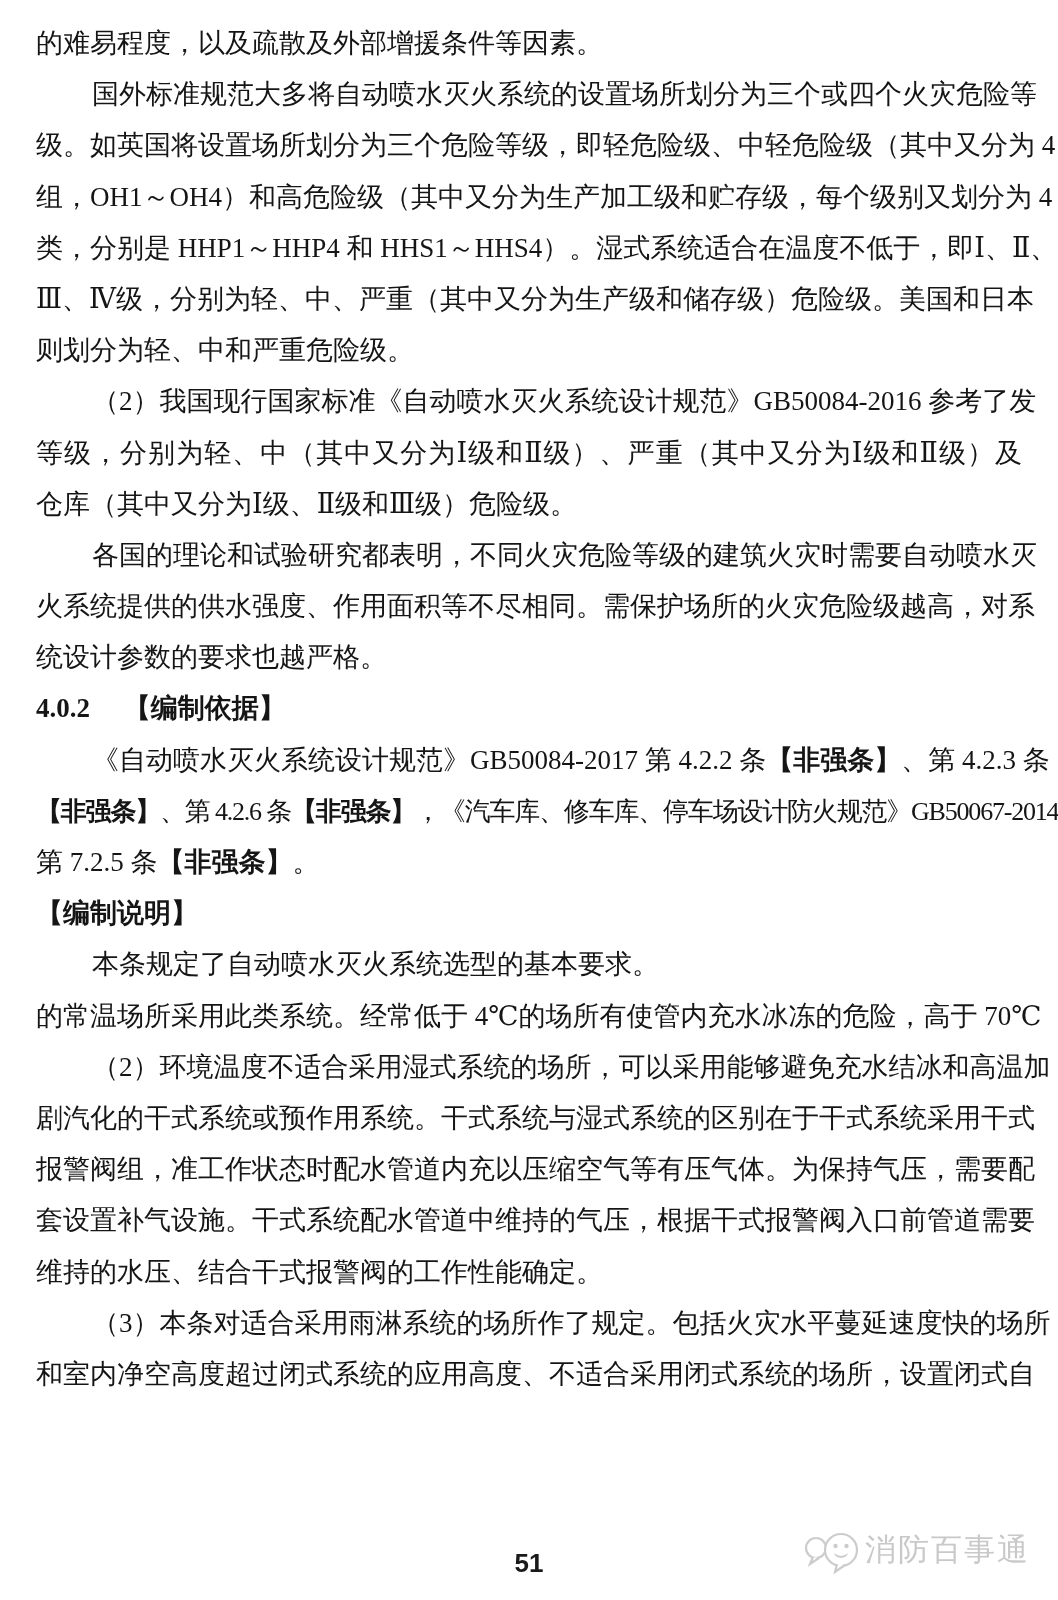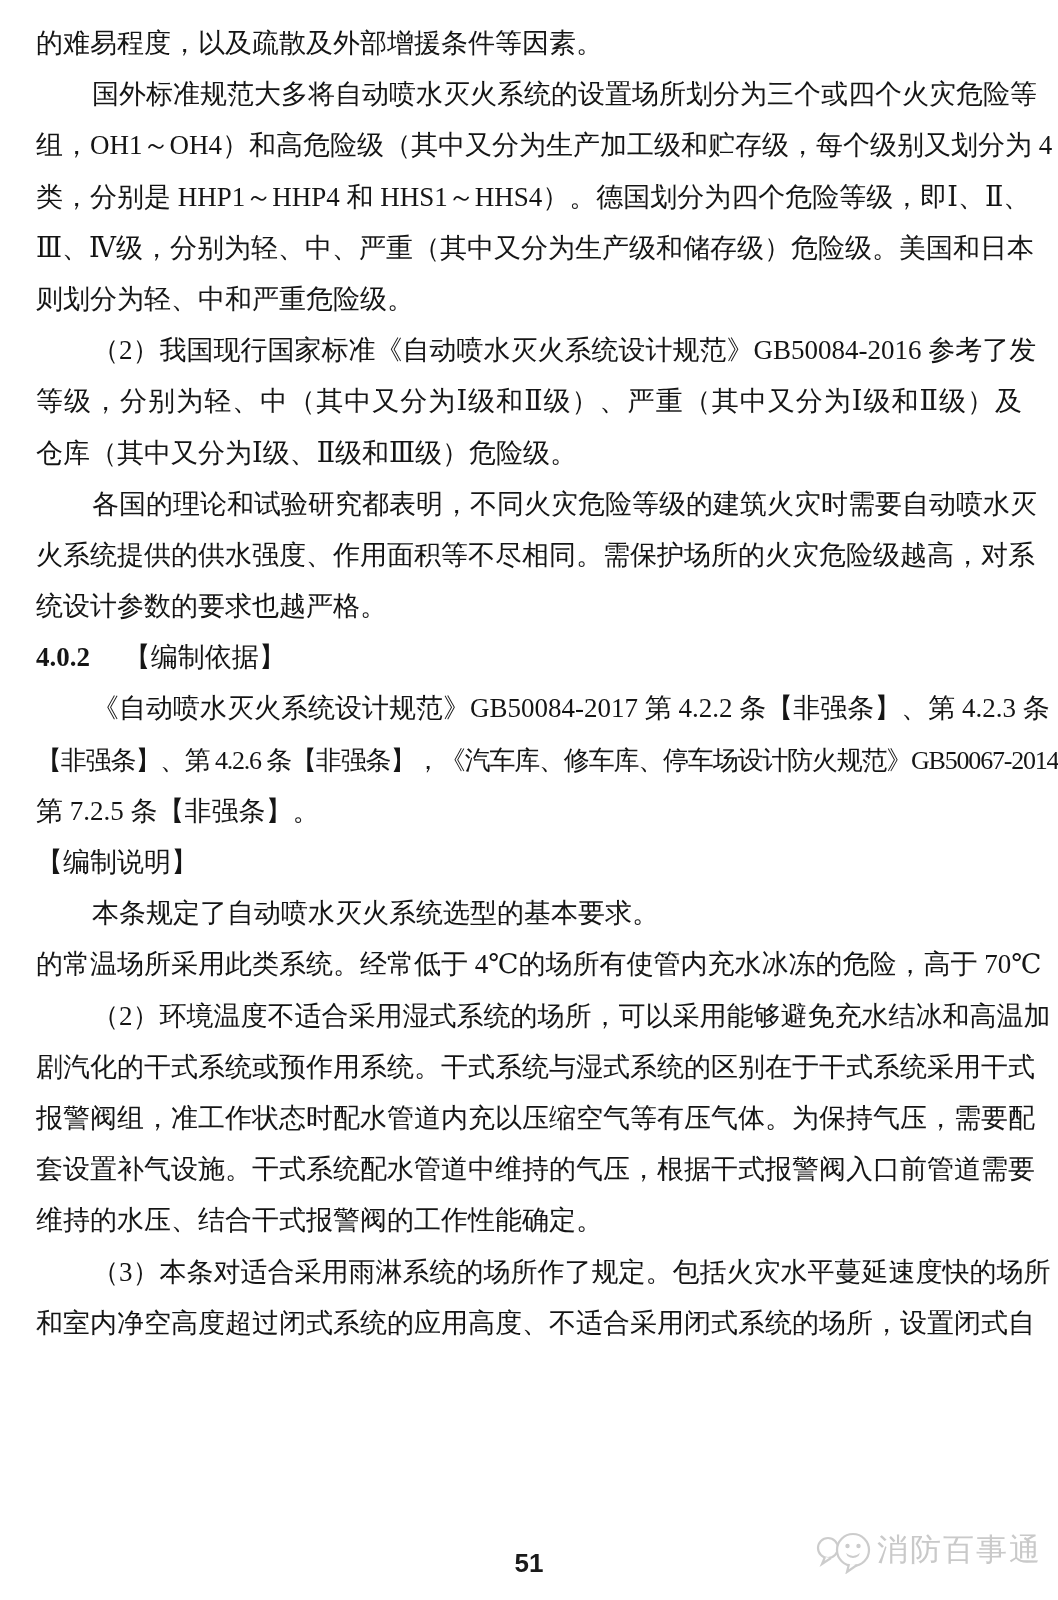--- a/index.html
+++ b/index.html
@@ -39,36 +39,36 @@
     text-indent: 56px;
   }
   .line.bold {
     font-weight: bold;
   }
   .line.tight {
     letter-spacing: -1.2px;
     font-size: 26px;
   }
   .line b {
-    font-weight: normal;
+    font-weight: bold;
   }
   .footer {
     position: absolute;
     top: 1548px;
     left: 0;
     width: 100%;
     text-align: center;
     font-family: "Liberation Sans", "DejaVu Sans", sans-serif;
     font-size: 26px;
     font-weight: bold;
     color: #1a1a1a;
   }
   .watermark {
     position: absolute;
-    right: 16px;
+    right: 28px;
     bottom: 26px;
     display: flex;
     align-items: center;
     gap: 0;
     opacity: 0.88;
     pointer-events: none;
   }
   .watermark .wm-text {
     font-family: "Liberation Sans", "DejaVu Sans", sans-serif;
     font-size: 31px;
@@ -80,22 +80,23 @@
   }
 </style>
 </head>
 <body>
 
 <div class="page">
 
   <div class="text-body">
       <div class="line">的难易程度，以及疏散及外部增援条件等因素。</div>
       <div class="line indent justify">国外标准规范大多将自动喷水灭火系统的设置场所划分为三个或四个火灾危险等</div>
+      <div class="line justify">级。如英国将设置场所划分为三个危险等级，即轻危险级、中轻危险级（其中又分为 4</div>
       <div class="line justify">组，OH1～OH4）和高危险级（其中又分为生产加工级和贮存级，每个级别又划分为 4</div>
-      <div class="line justify">类，分别是 HHP1～HHP4 和 HHS1～HHS4）。德国划分为四个危险等级，即Ⅰ、Ⅱ、</div>
+      <div class="line justify">类，分别是 HHP1～HHP4 和 HHS1～HHS4）。湿式系统适合在温度不低于，即Ⅰ、Ⅱ、</div>
       <div class="line justify">Ⅲ、Ⅳ级，分别为轻、中、严重（其中又分为生产级和储存级）危险级。美国和日本</div>
       <div class="line">则划分为轻、中和严重危险级。</div>
       <div class="line indent justify">（2）我国现行国家标准《自动喷水灭火系统设计规范》GB50084-2016 参考了发</div>
       <div class="line justify">等级，分别为轻、中（其中又分为Ⅰ级和Ⅱ级）、严重（其中又分为Ⅰ级和Ⅱ级）及</div>
       <div class="line">仓库（其中又分为Ⅰ级、Ⅱ级和Ⅲ级）危险级。</div>
       <div class="line indent justify">各国的理论和试验研究都表明，不同火灾危险等级的建筑火灾时需要自动喷水灭</div>
       <div class="line justify">火系统提供的供水强度、作用面积等不尽相同。需保护场所的火灾危险级越高，对系</div>
       <div class="line">统设计参数的要求也越严格。</div>
       <div class="line bold">4.0.2　 <b>【编制依据】</b></div>
       <div class="line indent justify">《自动喷水灭火系统设计规范》GB50084-2017 第 4.2.2 条<b>【非强条】</b>、第 4.2.3 条</div>

